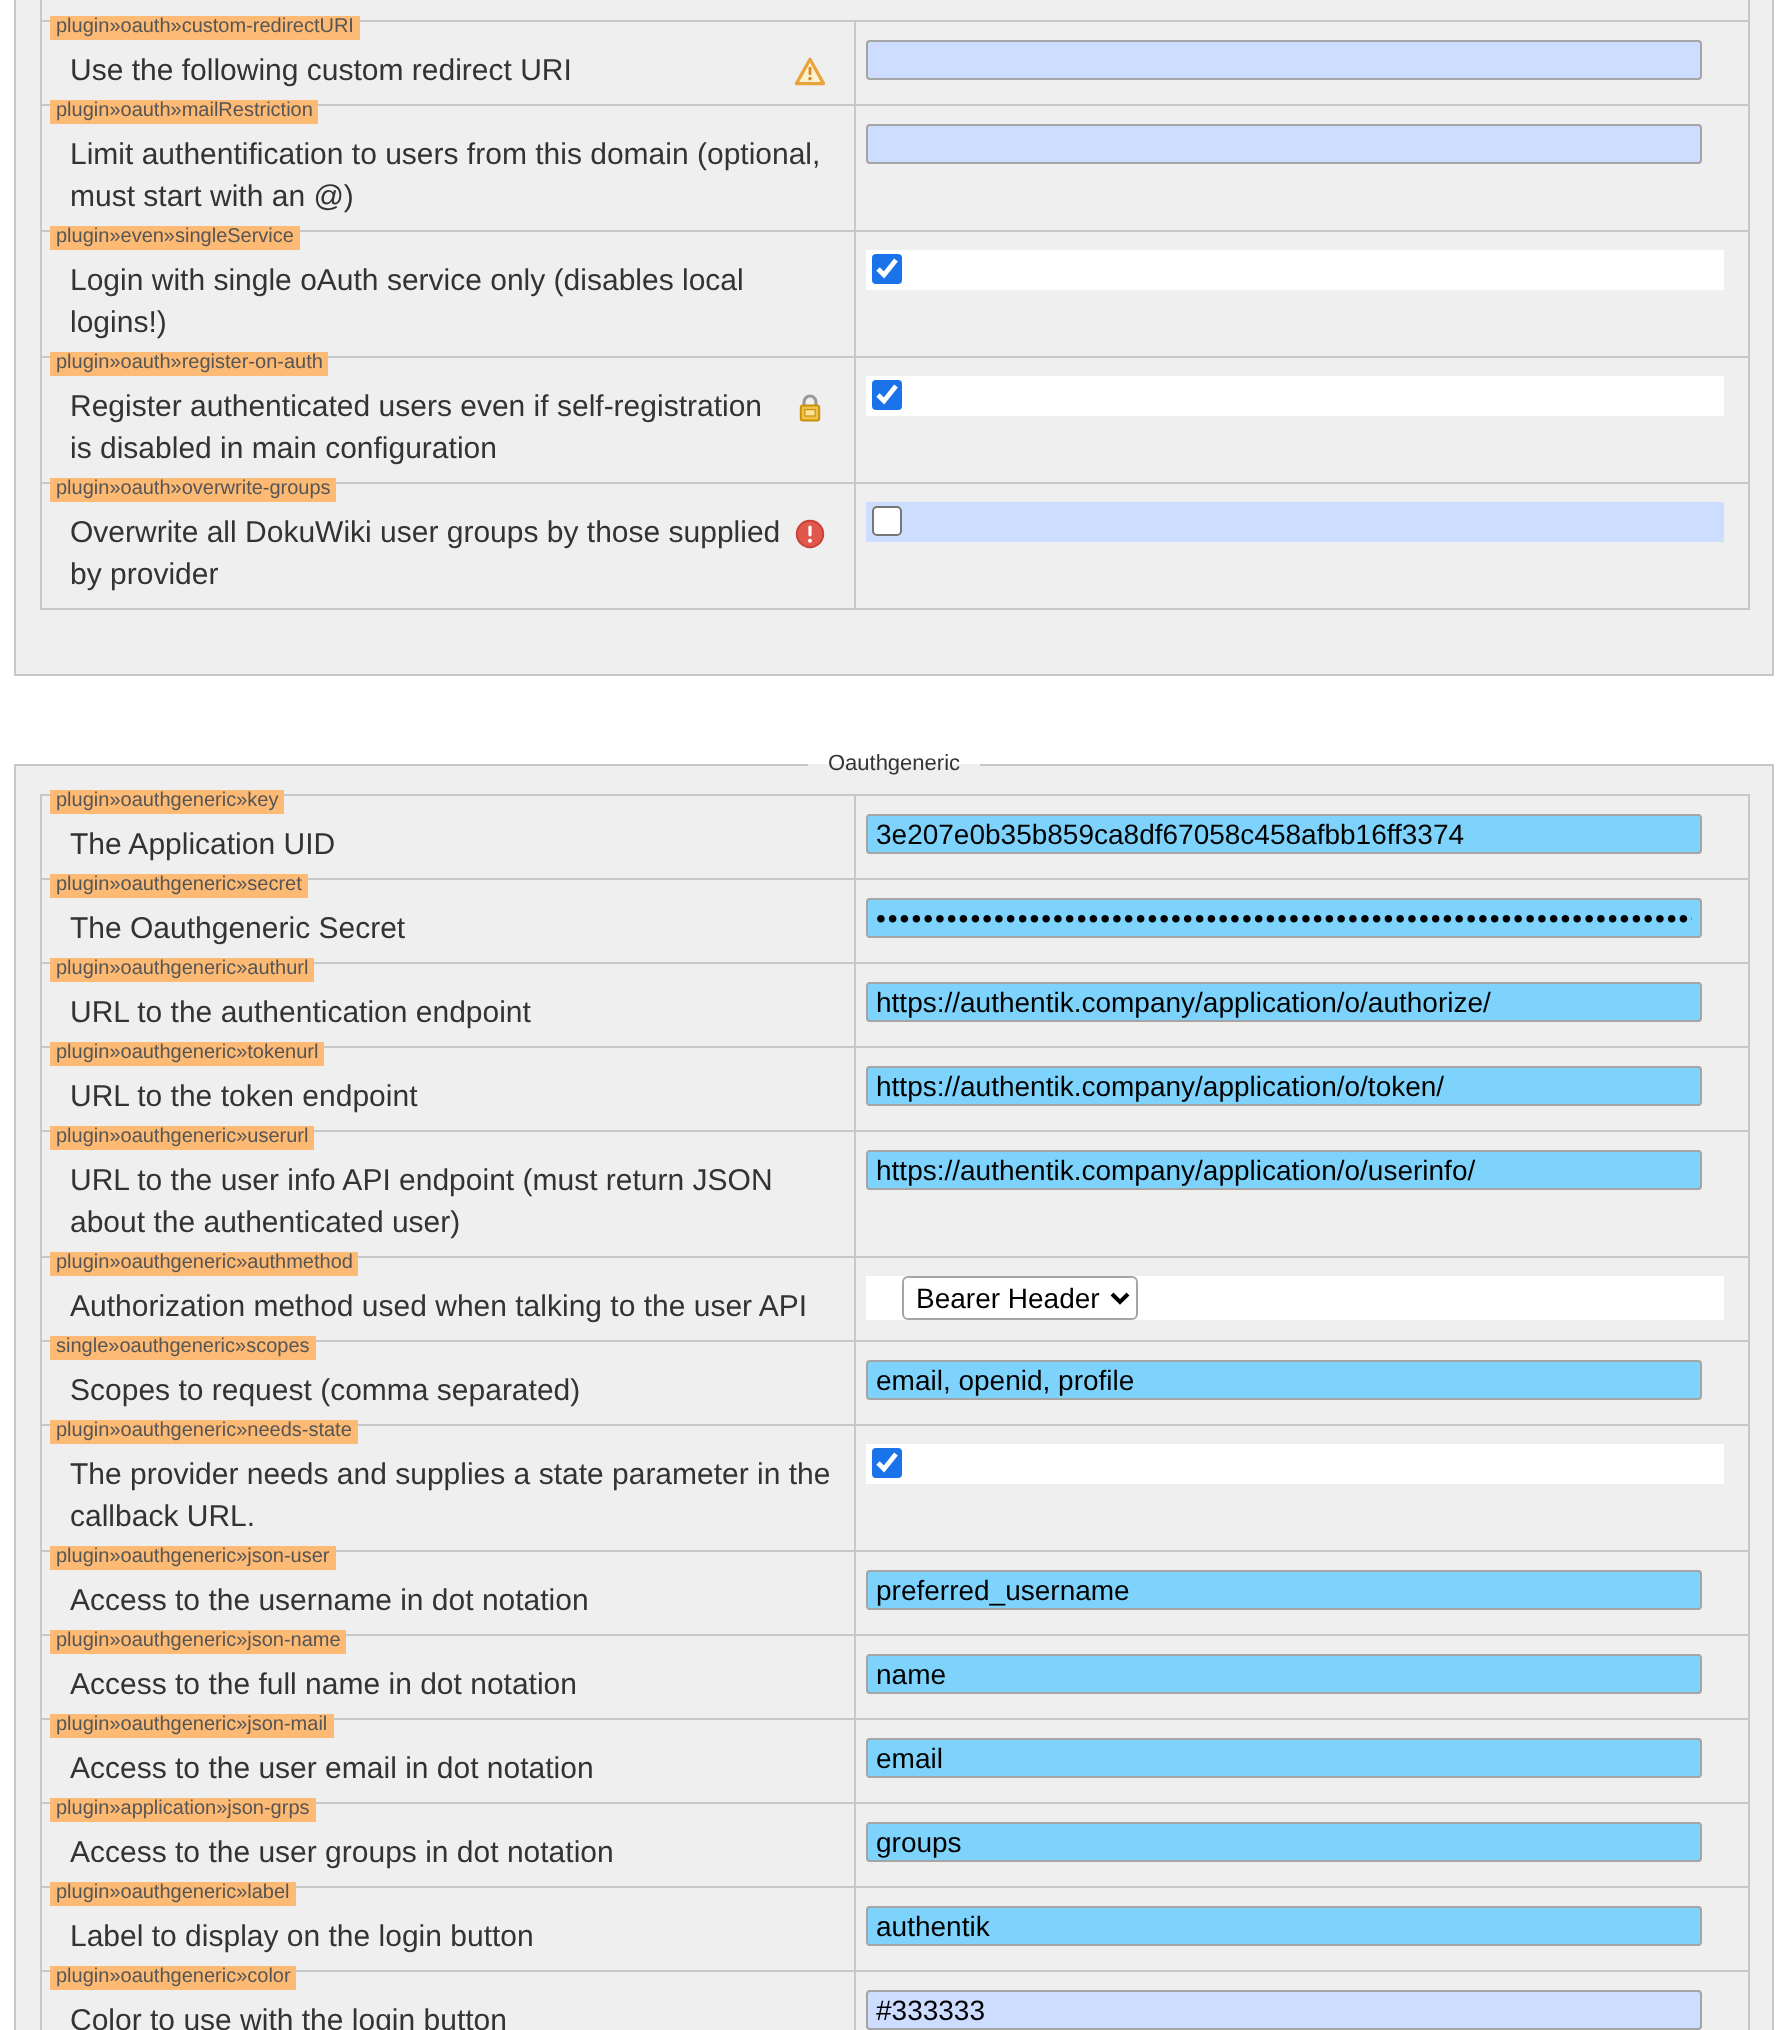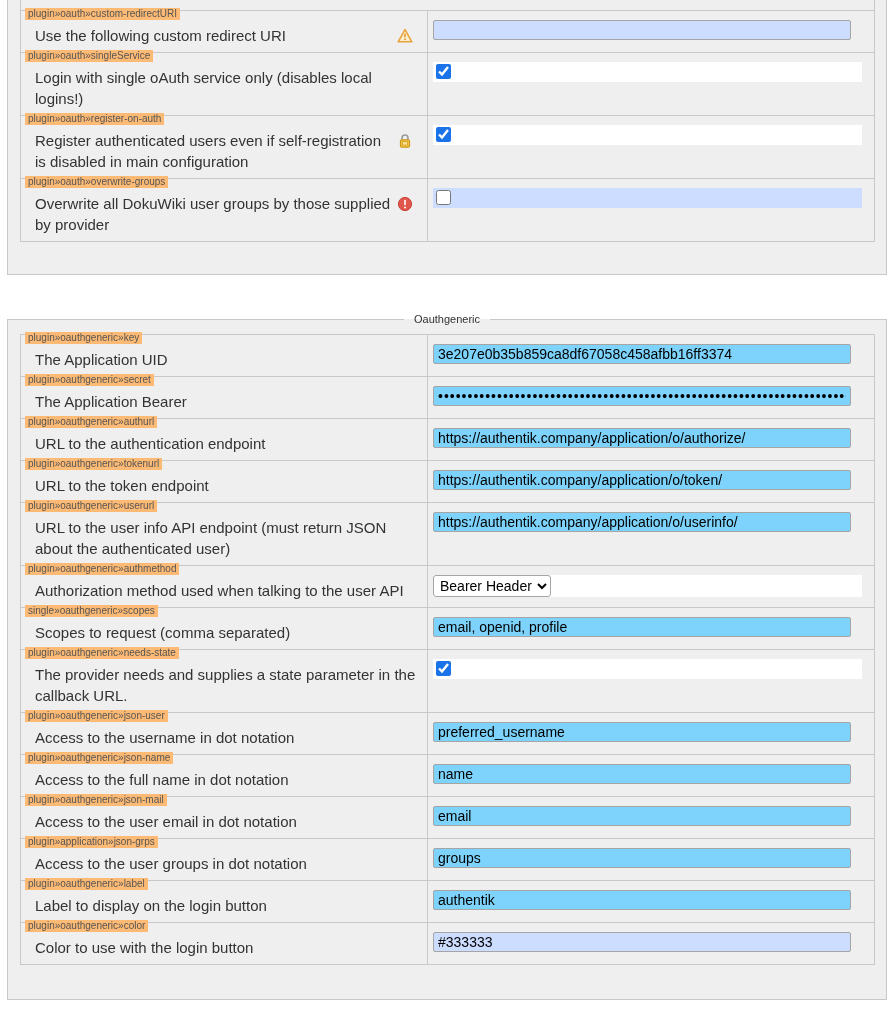--- a/index.html
+++ b/index.html
@@ -50,21 +50,21 @@
   input.text.masked { letter-spacing: 1px; }
 
   .strip { min-height: 20px; display: flex; align-items: center; }
   .strip.white { background: #ffffff; }
   .strip.default { background: #ccddff; }
   .strip input[type="checkbox"] {
     width: 15px; height: 15px; margin: 2px 0 2px 3px;
     accent-color: #1a73e8;
   }
   select.cfg-select {
-    height: 22px; margin-left: 0; padding: 0 2px;
+    height: 22px; margin-left: 18px; padding: 0 2px;
     font-family: "Liberation Sans", sans-serif; font-size: 14px;
     background: #fff; color: #000; border: 1px solid #a5a5a5; border-radius: 3px;
   }
 </style>
 </head>
 <body>
 
 <div class="page">
 
   <fieldset class="config-fieldset cut-top" id="section-oauth">
@@ -83,21 +83,29 @@
                     <rect x="7.3" y="5.4" width="1.4" height="4.2" rx="0.7" fill="#d98b1e"></rect>
                     <circle cx="8" cy="11.3" r="0.9" fill="#d98b1e"></circle>
                   </svg>
                 </span>
               </div></td>
             <td class="value">
               <input type="text" class="text default" style="">
             </td>
           </tr>
           <tr class="config-row">
-            <td class="label"><span class="outkey">plugin»oauth»singleService</span><div class="lbl-line">
+            <td class="label"><span class="outkey">plugin»oauth»mailRestriction</span><div class="lbl-line">
+                <span class="lbl-text">Limit authentification to users from this domain (optional, must start with an @)</span>
+              </div></td>
+            <td class="value">
+              <input type="text" class="text default" style="">
+            </td>
+          </tr>
+          <tr class="config-row">
+            <td class="label"><span class="outkey">plugin»even»singleService</span><div class="lbl-line">
                 <span class="lbl-text">Login with single oAuth service only (disables local logins!)</span>
               </div></td>
             <td class="value">
               <div class="strip white">
                 <input type="checkbox" checked="" style="">
               </div>
             </td>
           </tr>
           <tr class="config-row">
             <td class="label"><span class="outkey">plugin»oauth»register-on-auth</span><div class="lbl-line">
@@ -144,21 +152,21 @@
           <tr class="config-row">
             <td class="label"><span class="outkey">plugin»oauthgeneric»key</span><div class="lbl-line">
                 <span class="lbl-text">The Application UID</span>
               </div></td>
             <td class="value">
               <input type="text" class="text" value="3e207e0b35b859ca8df67058c458afbb16ff3374" style="">
             </td>
           </tr>
           <tr class="config-row">
             <td class="label"><span class="outkey">plugin»oauthgeneric»secret</span><div class="lbl-line">
-                <span class="lbl-text">The Application Bearer</span>
+                <span class="lbl-text">The Oauthgeneric Secret</span>
               </div></td>
             <td class="value">
               <input type="text" class="text masked" value="••••••••••••••••••••••••••••••••••••••••••••••••••••••••••••••••••••••" style="">
             </td>
           </tr>
           <tr class="config-row">
             <td class="label"><span class="outkey">plugin»oauthgeneric»authurl</span><div class="lbl-line">
                 <span class="lbl-text">URL to the authentication endpoint</span>
               </div></td>
             <td class="value">

